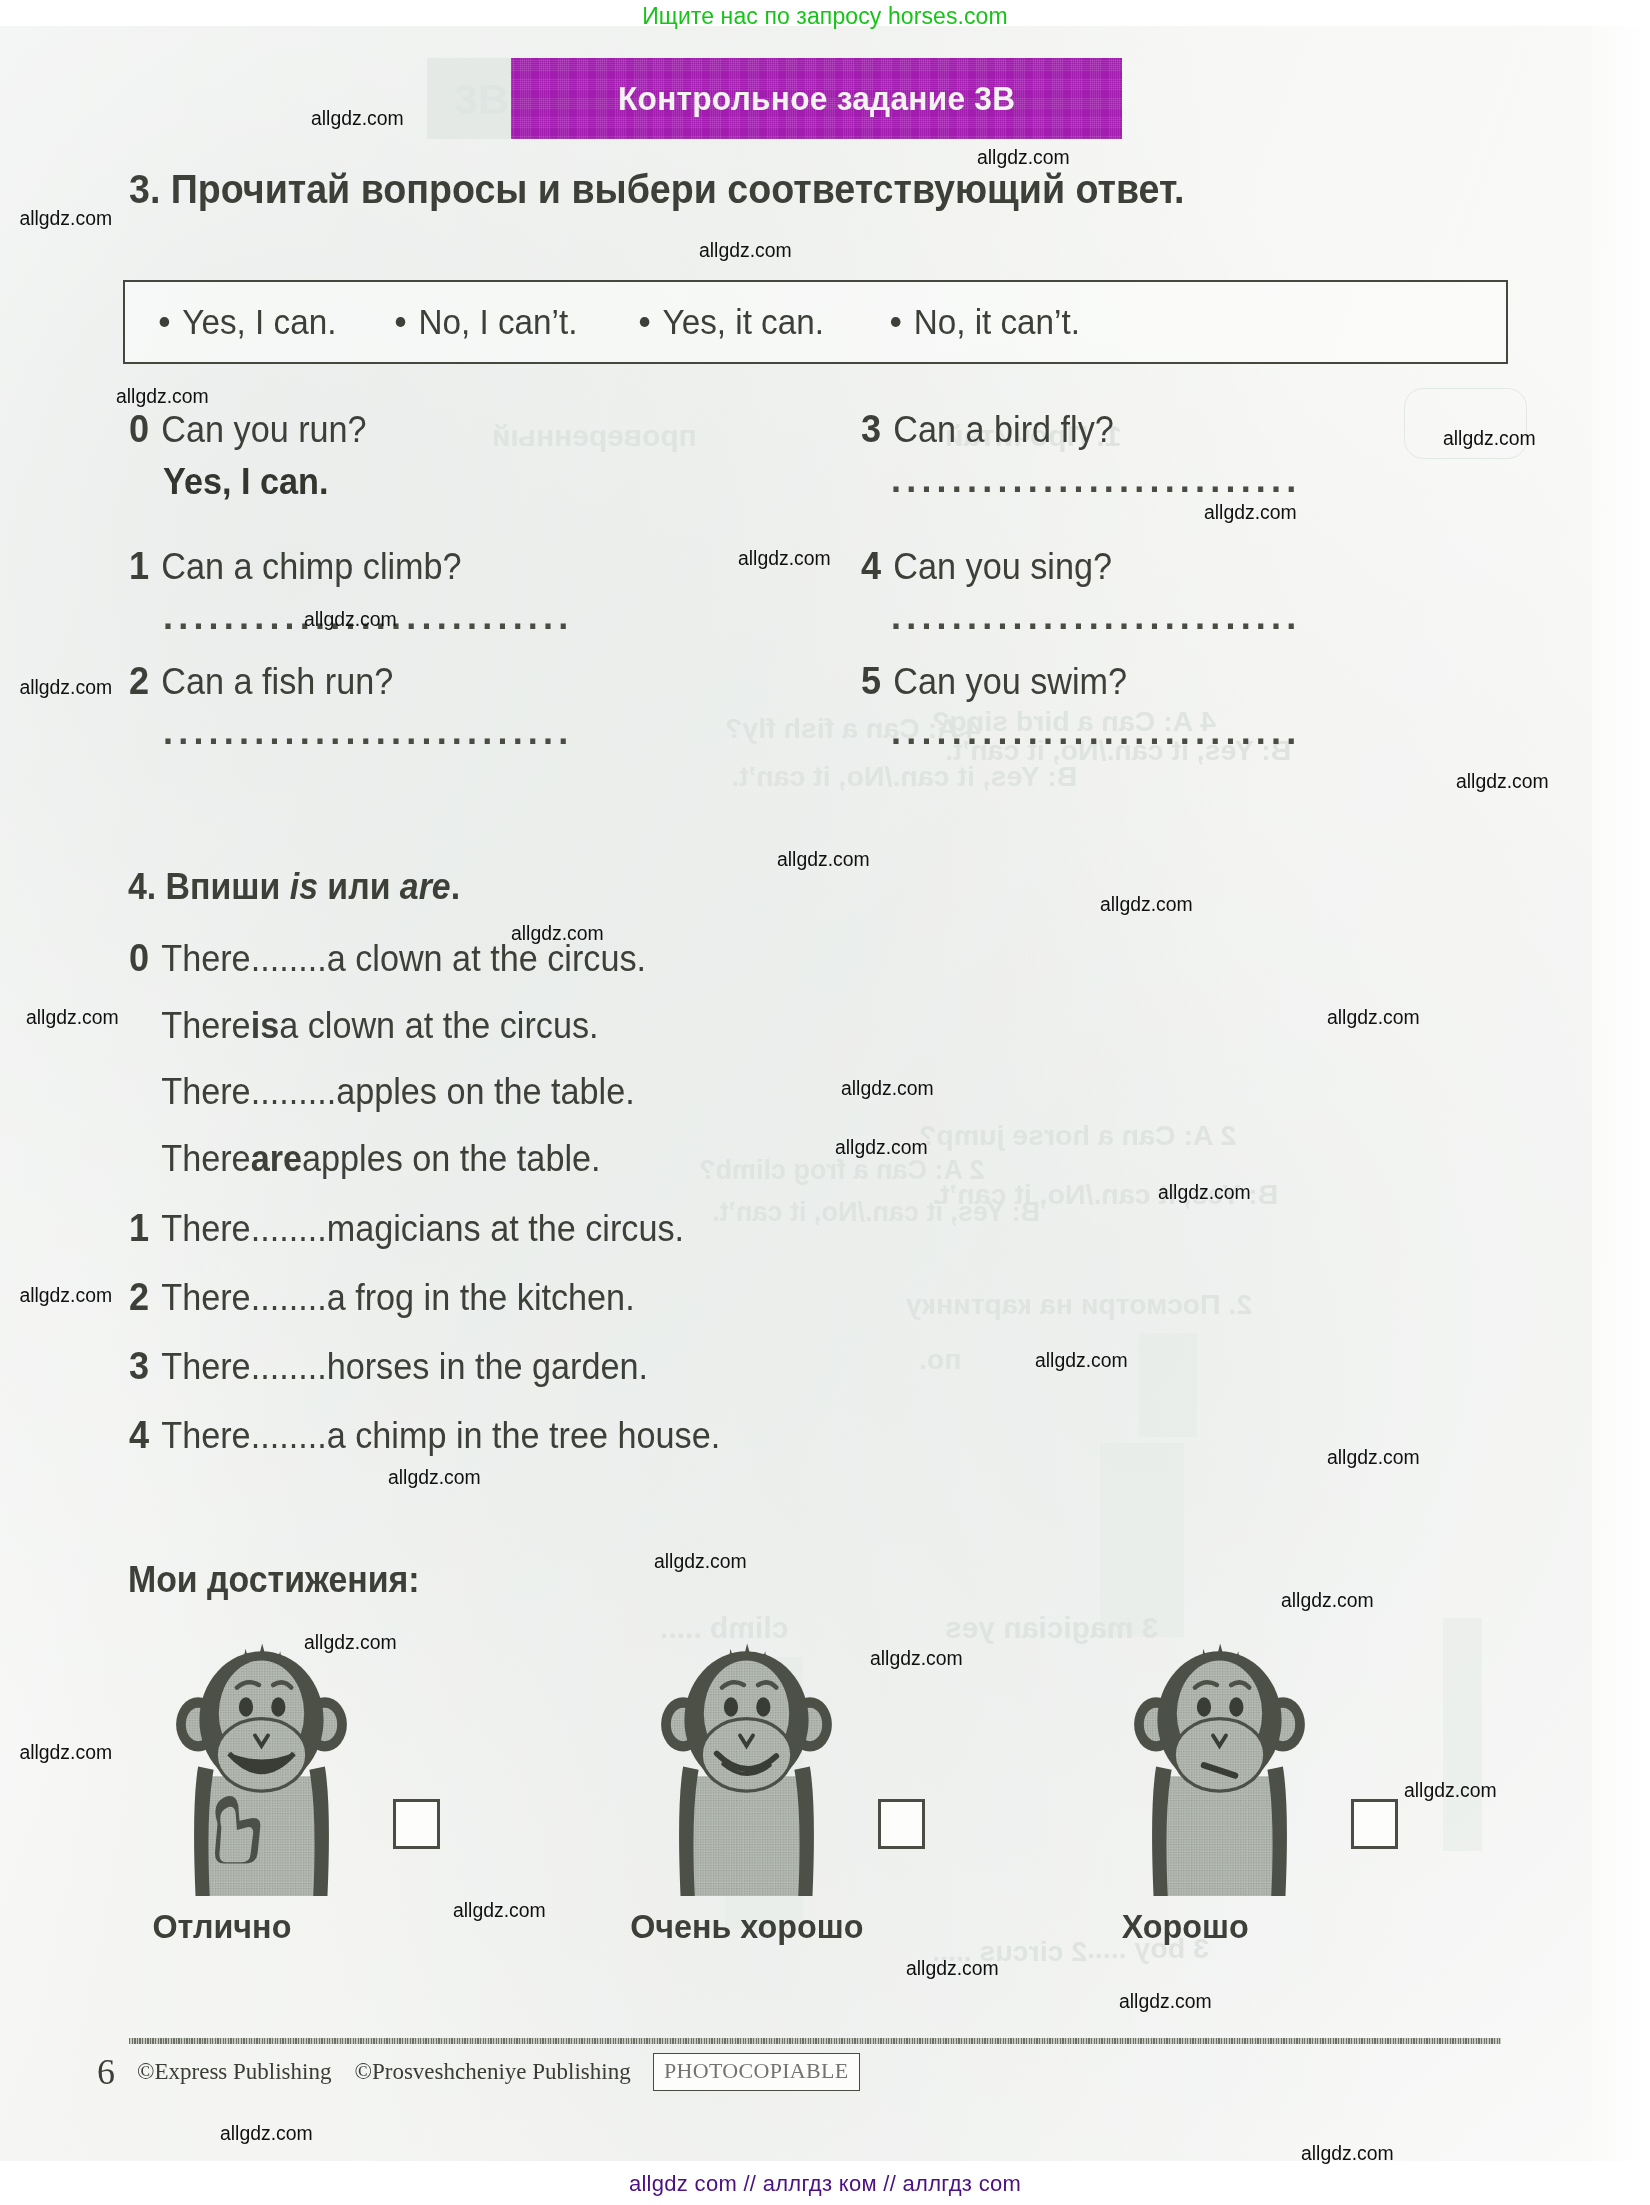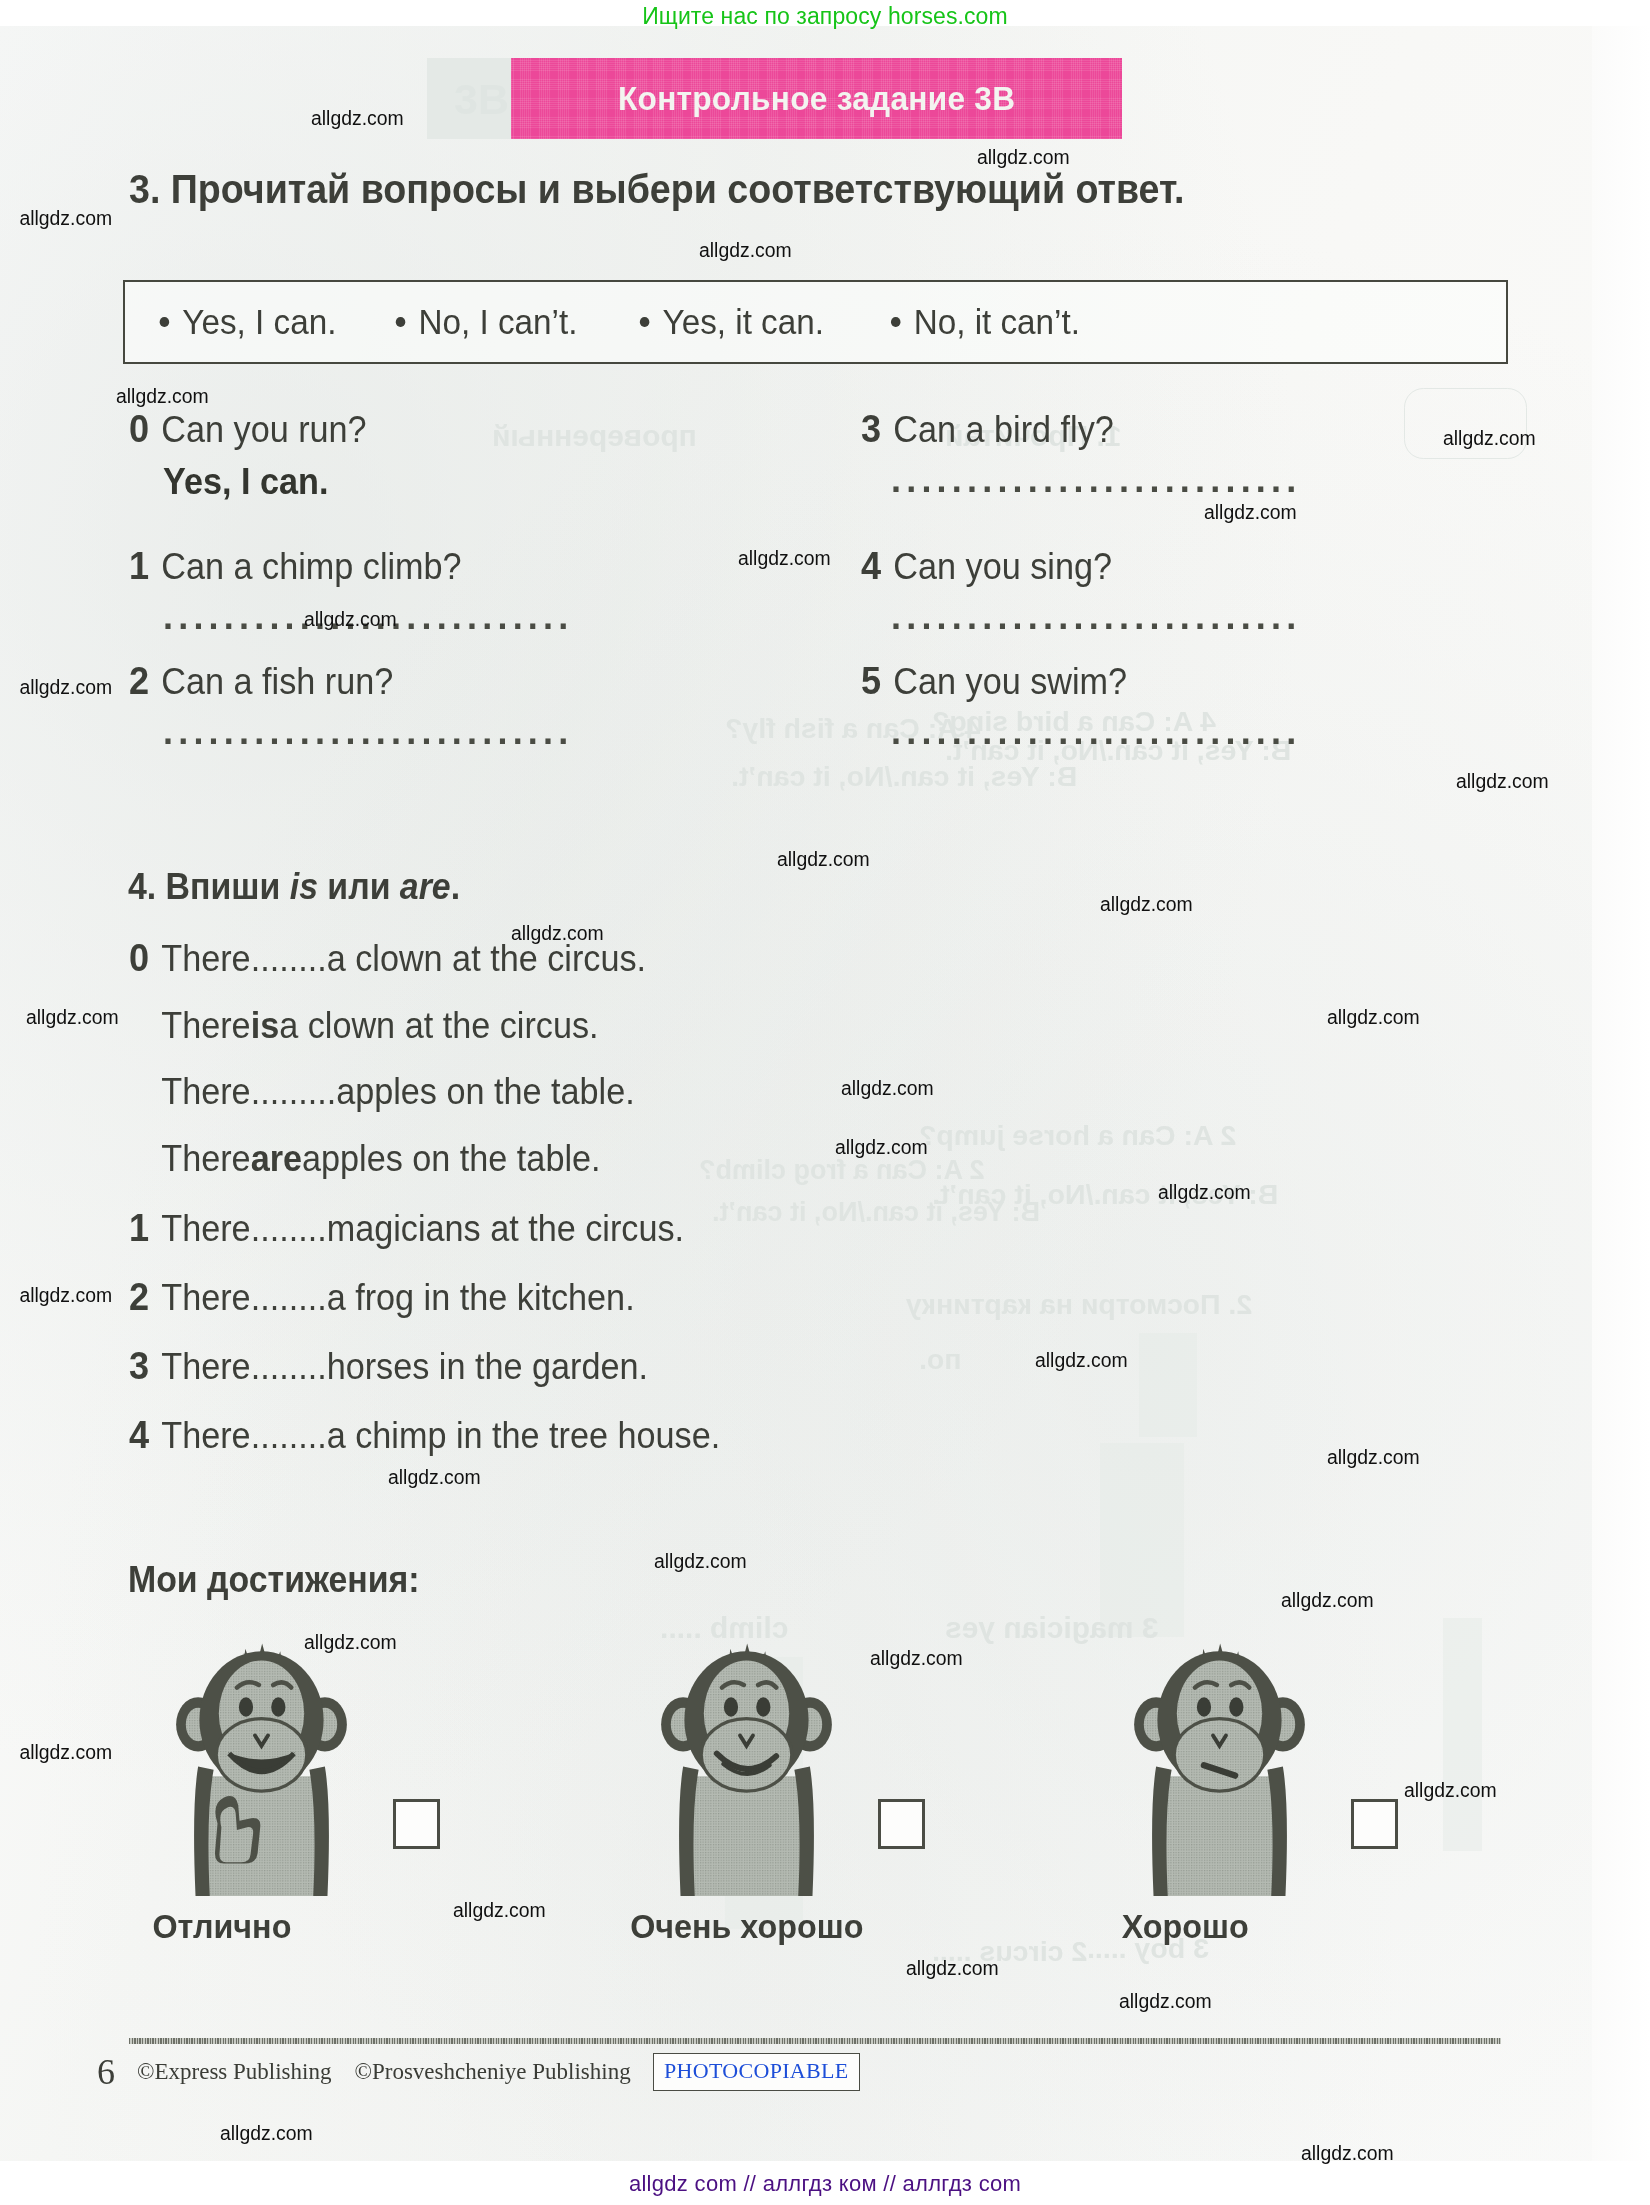--- a/index.html
+++ b/index.html
@@ -46,21 +46,21 @@
     color: #16c418;
     letter-spacing: 0.1px;
     z-index: 40;
   }
 
   
   #header-strip {
     position: absolute;
     left: 511px; top: 58px;
     width: 611px; height: 81px;
-    background: #ec4899;
+    background: #a21caf;
     z-index: 12;
     display: flex; align-items: center; justify-content: center;
   }
   #header-strip::before{
     content:"";
     position:absolute; inset:0;
     background-image:
       repeating-linear-gradient(0deg, rgba(255,255,255,.10) 0 0.6px, rgba(0,0,0,0) 0.6px 1.9px),
       repeating-linear-gradient(90deg, rgba(255,255,255,.10) 0 0.6px, rgba(0,0,0,0) 0.6px 1.9px);
   }
@@ -222,21 +222,21 @@
   #footer-row { position: absolute; left: 97px; top: 2051px; z-index: 20; display:flex; align-items:center; }
   #page-number { font-size: 36px; color:#3d3f39; font-family:"Liberation Serif", serif; margin-right: 22px; }
   .foot-txt { font-size: 23px; color:#3a3c36; font-family:"Liberation Serif", serif; white-space: nowrap; }
   #foot-pub1 { margin-right: 23px; }
   #photocopiable-badge {
     margin-left: 22px;
     border: 1.9px solid #4a4c44;
     padding: 4.5px 10.4px 5.8px 10.4px;
     font-family:"Liberation Serif", serif;
     font-size: 22px;
-    color:#1d4ed8;
+    color:#737373;
     letter-spacing: 0.3px;
     background:#fdfdfc;
   }
 
   
   #bottom-line {
     position: absolute; left: 0; bottom: 7.8px; width: 1650px;
     text-align: center;
     font-size: 22px;
     color: #4b1082;

